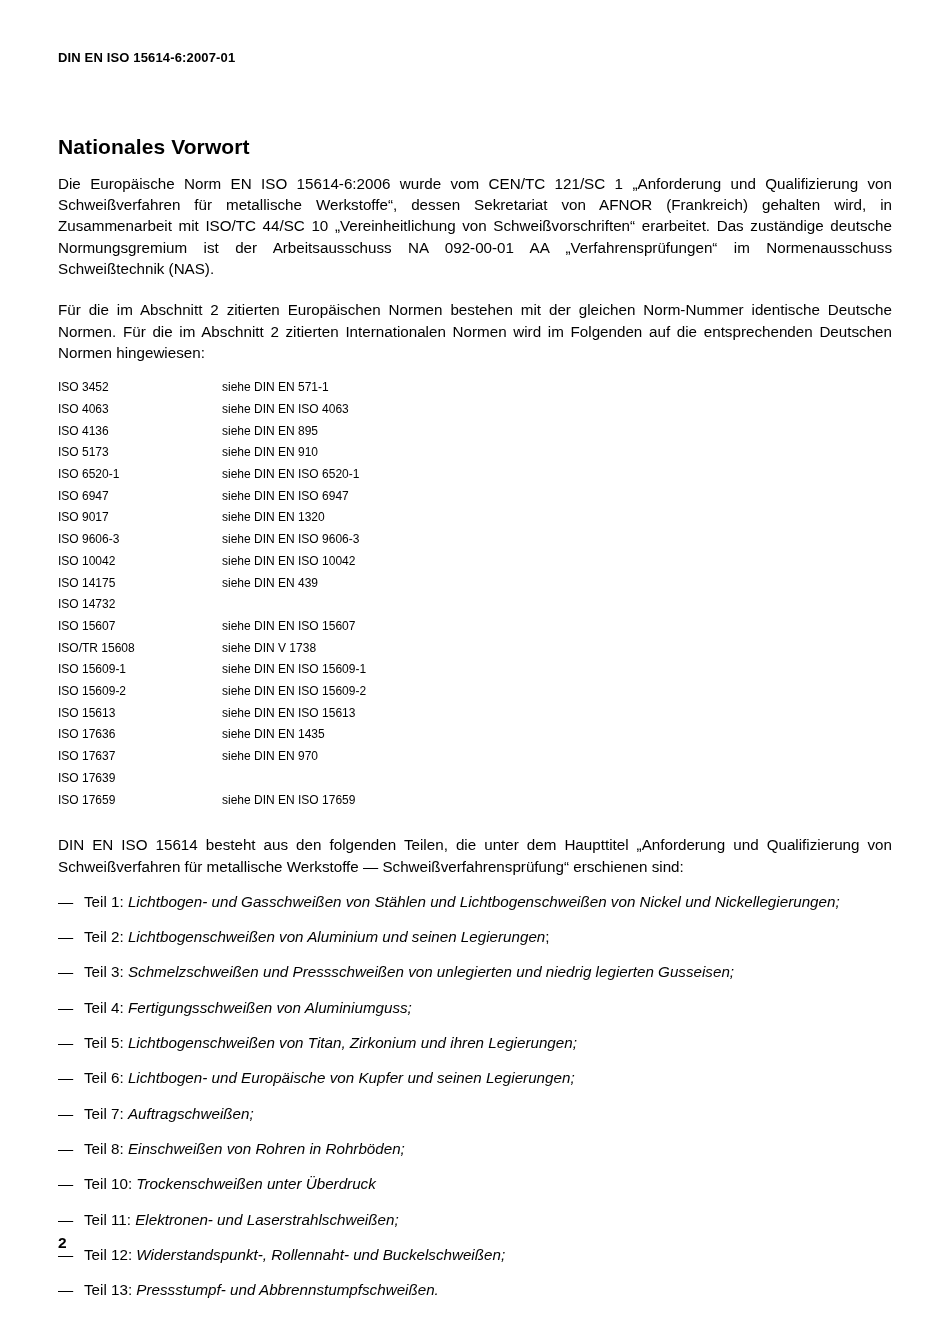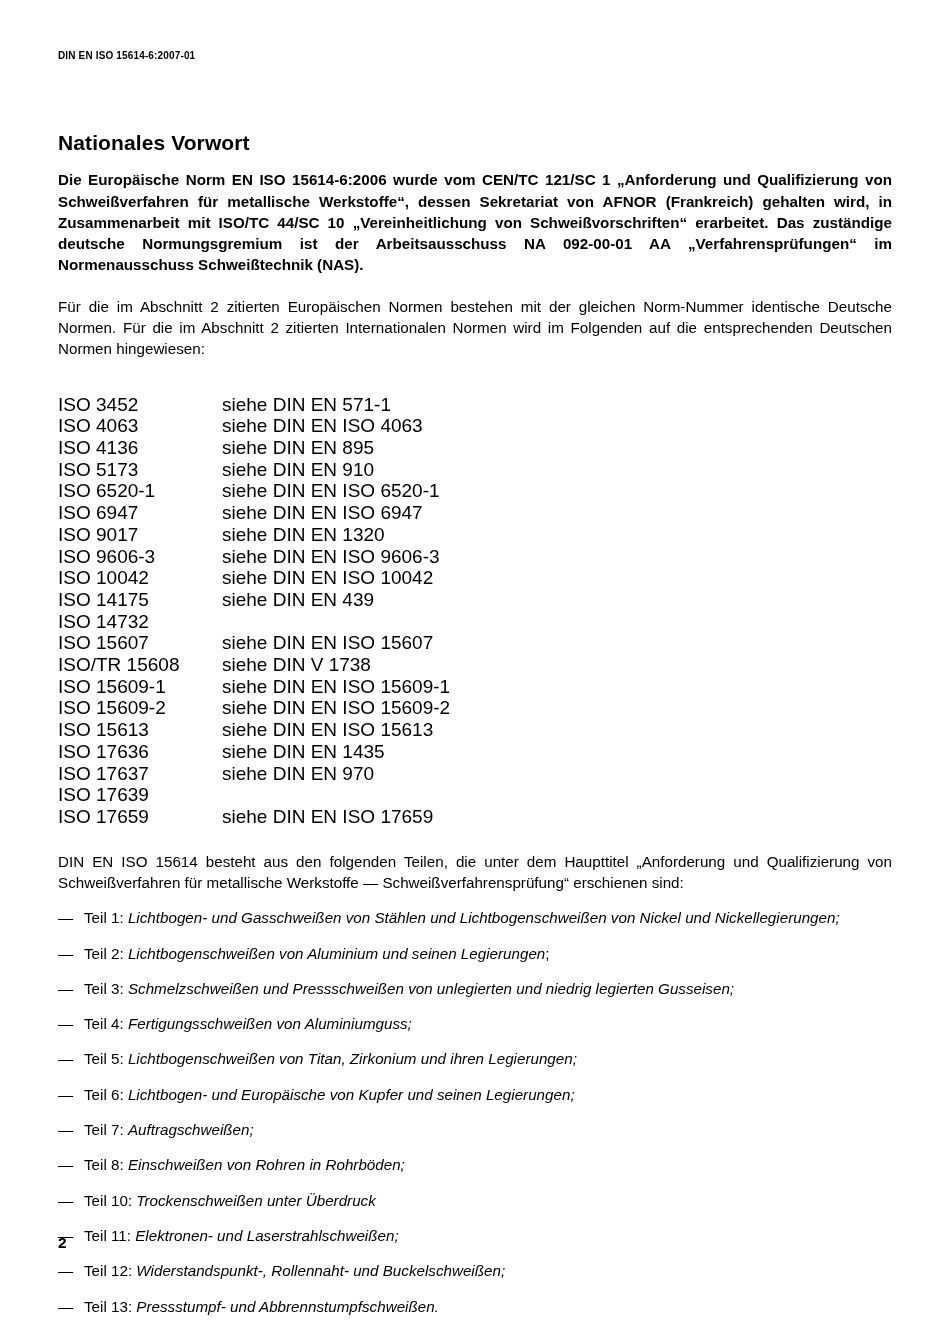--- a/index.html
+++ b/index.html
@@ -25,21 +25,21 @@
   .content {
     position: absolute;
     left: 58px;
     top: 0;
     width: 834px;
   }
 
   
   .doc-header {
     margin-top: 50px;
-    font-size: 10px;
+    font-size: 13px;
     font-weight: bold;
     letter-spacing: 0.15px;
     line-height: 1.2;
   }
 
   
   .section-heading {
     margin-top: 68px;
     font-size: 21px;
     font-weight: bold;
@@ -48,30 +48,30 @@
   }
 
   
   .para {
     font-size: 15.2px;
     line-height: 21.3px;
     text-align: justify;
     text-justify: inter-word;
     margin: 0;
   }
-  .para.first { margin-top: 13px; font-weight: bold; }
+  .para.first { margin-top: 13px; }
   .para.second { margin-top: 20px; }
   .para.intro { margin-top: 23px; }
 
   
   .std-list {
-    margin-top: 34px;
+    margin-top: 14px;
     list-style: none;
     padding: 0;
-    font-size: 19px;
+    font-size: 12px;
     line-height: 21.7px;
   }
   .std-row {
     display: flex;
     white-space: nowrap;
   }
   .std-code {
     width: 164px;
     flex: 0 0 164px;
   }

